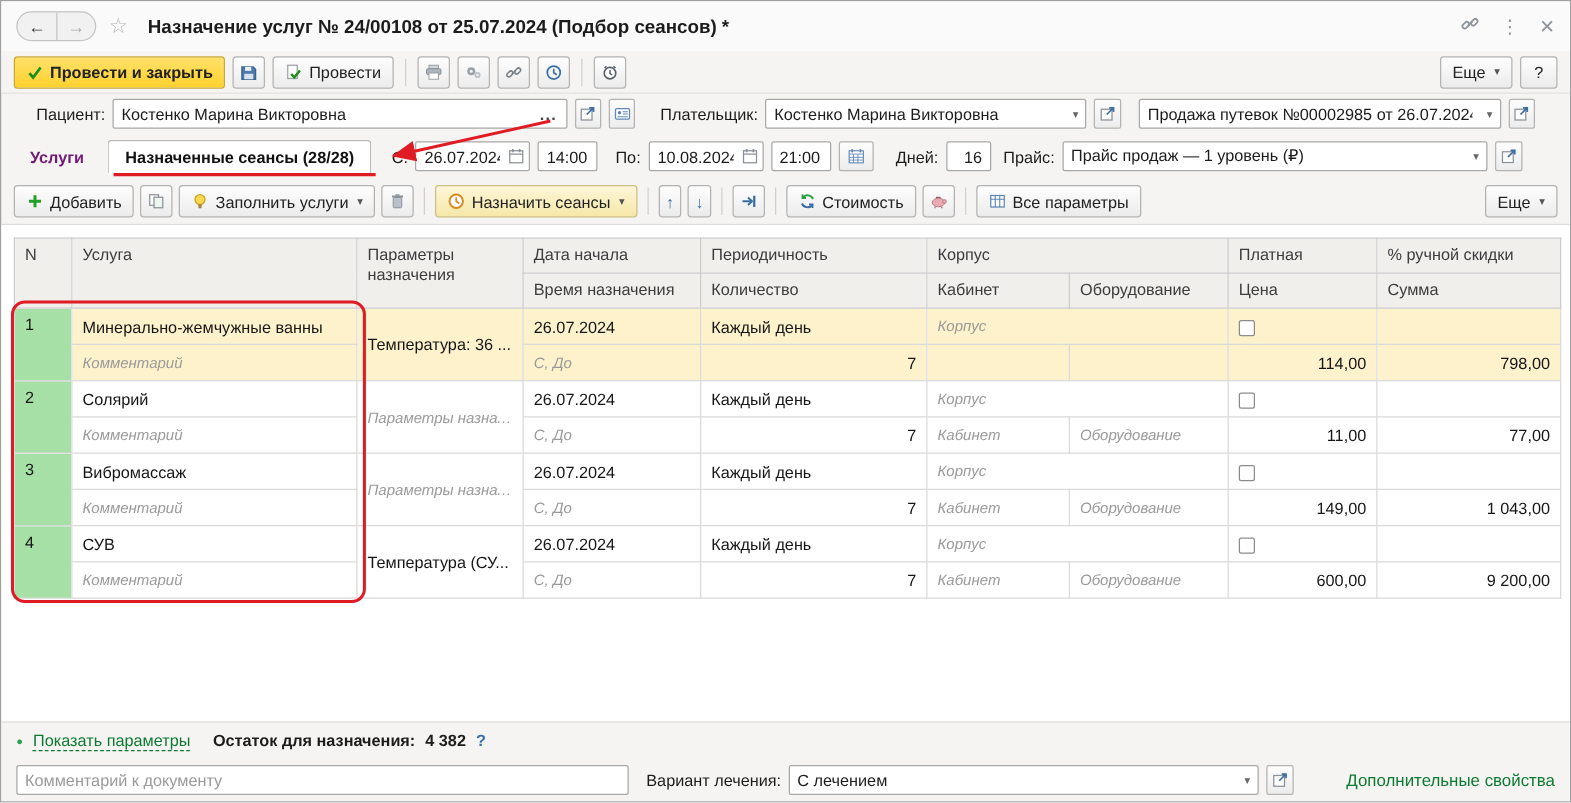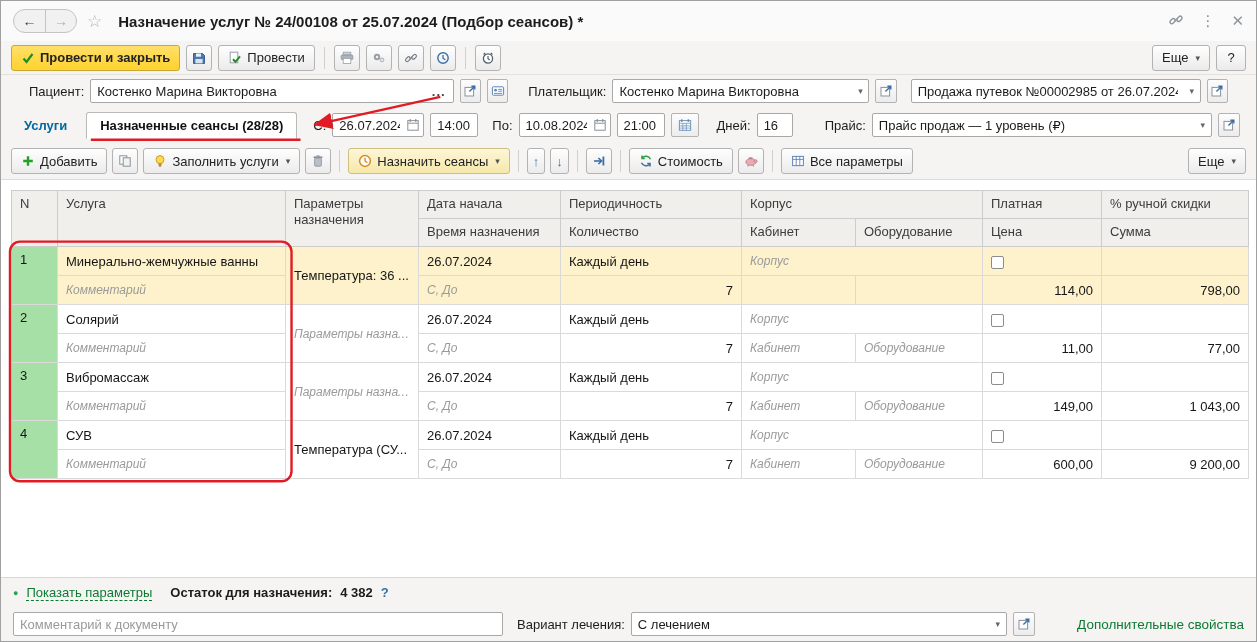--- a/index.html
+++ b/index.html
@@ -19,28 +19,28 @@
 .btn.iconbtn{padding:0 5px}
 .btn.primary{background:linear-gradient(#ffe06a,#ffd22e);border-color:#c9a834;font-weight:700}
 .btn.softyellow{background:linear-gradient(#fdf6d8,#f6e8a9);border-color:#cdbf7d}
 .ic{display:inline-flex;width:14px;height:14px;flex:0 0 14px}
 .ic svg{width:14px;height:14px}
 .sep{width:1px;height:22px;background:#d2d0cd;margin:0 3px}
 .fieldsrow{height:32px;flex:0 0 32px;display:flex;align-items:center;gap:6px;padding:0 28px}
 label{white-space:nowrap}
 .field{display:inline-flex;align-items:center;height:24px;background:#fff;border:1px solid #a8a8a8;border-radius:2px}
 .field input{border:none;outline:none;height:20px;padding:0 6px;font:13px "Liberation Sans","DejaVu Sans",sans-serif;flex:1;min-width:0;background:transparent;color:#1c1c1c}
-.field input.ta-r{text-align:left}
+.field input.ta-r{text-align:right}
 input::placeholder{color:#9a9a9a}
 .suffix{padding:0 7px;color:#444;font-weight:700;letter-spacing:1px;cursor:default}
 .combo-arrow{width:16px;height:100%;display:flex;align-items:center;justify-content:center;color:#666;font-size:9px;cursor:default}
 .minibtn{width:22px;height:24px;display:inline-flex;align-items:center;justify-content:center;background:linear-gradient(#fdfdfd,#ececec);border:1px solid #b3b3b3;border-radius:2px;cursor:default}
 .tabsrow{height:36px;flex:0 0 36px;display:flex;align-items:center;gap:6px;padding:0 12px 0 10px}
 .tab{height:27px;display:inline-flex;align-items:center;padding:0 13px;border-radius:3px 3px 0 0;font-weight:700;cursor:default}
-.tab.inactive{color:#0369a1}
+.tab.inactive{color:#701a75}
 .tab.active{background:#fff;border:1px solid #b9b9b9;border-bottom-color:#fff;color:#111}
 .tabletoolbar{height:36px;flex:0 0 36px;display:flex;align-items:center;gap:5px;padding:0 10px}
 .tablewrap{flex:1;background:#fff;padding:10px 10px 0;position:relative;border-top:1px solid #dedcd9;overflow:hidden}
 table{border-collapse:collapse;table-layout:fixed;width:1237px;border:1px solid #c9c9c9}
 th,td{border:1px solid #dadada;padding:2px 8px;overflow:hidden;white-space:nowrap;text-overflow:ellipsis}
 thead th{background:#f1efec;font-weight:400;text-align:left;vertical-align:top;padding-top:5px;color:#3c3c3c;border-color:#ccc;height:28px}
 th.wrap{white-space:normal;line-height:1.25}
 tbody td{height:29px;font-size:13px;color:#161616;vertical-align:middle}
 td.ncell{background:#a6e0a6;vertical-align:top;padding-top:5px}
 .muted{color:#9a9a9a;font-style:italic;font-size:12px}
@@ -264,21 +264,21 @@
             <path d="M1.5 5.5h13M5.5 5.5v8M9.5 5.5v8M1.5 8.5h13M1.5 11h13" stroke="#5f87b5" stroke-width=".8"></path>
             <rect x="3.5" y="1" width="1.6" height="3" fill="#5f87b5"></rect>
             <rect x="11" y="1" width="1.6" height="3" fill="#5f87b5"></rect>
           </svg>
         </span>
     </button>
     <label style="margin-left:12px">Дней:</label>
     <div class="field" style="width:36px">
       <input class="ta-r" value="16" style="">
     </div>
-    <label style="margin-left:26px">Прайс:</label>
+    <label style="margin-left:4px">Прайс:</label>
     <div class="field" style="width:340px">
       <input value="Прайс продаж — 1 уровень (₽)" style="">
       <span class="combo-arrow">▾</span>
     </div>
     <button class="minibtn">
       <span class="ic">
           <svg viewBox="0 0 14 14">
             <rect x="2" y="3.4" width="8.6" height="8.6" fill="#fff" stroke="#8b9199"></rect>
             <path d="M6.4 7.6L11.6 2.4M8.4 2.2h3.4v3.4" fill="none" stroke="#3a6ea5" stroke-width="1.4"></path>
           </svg>

